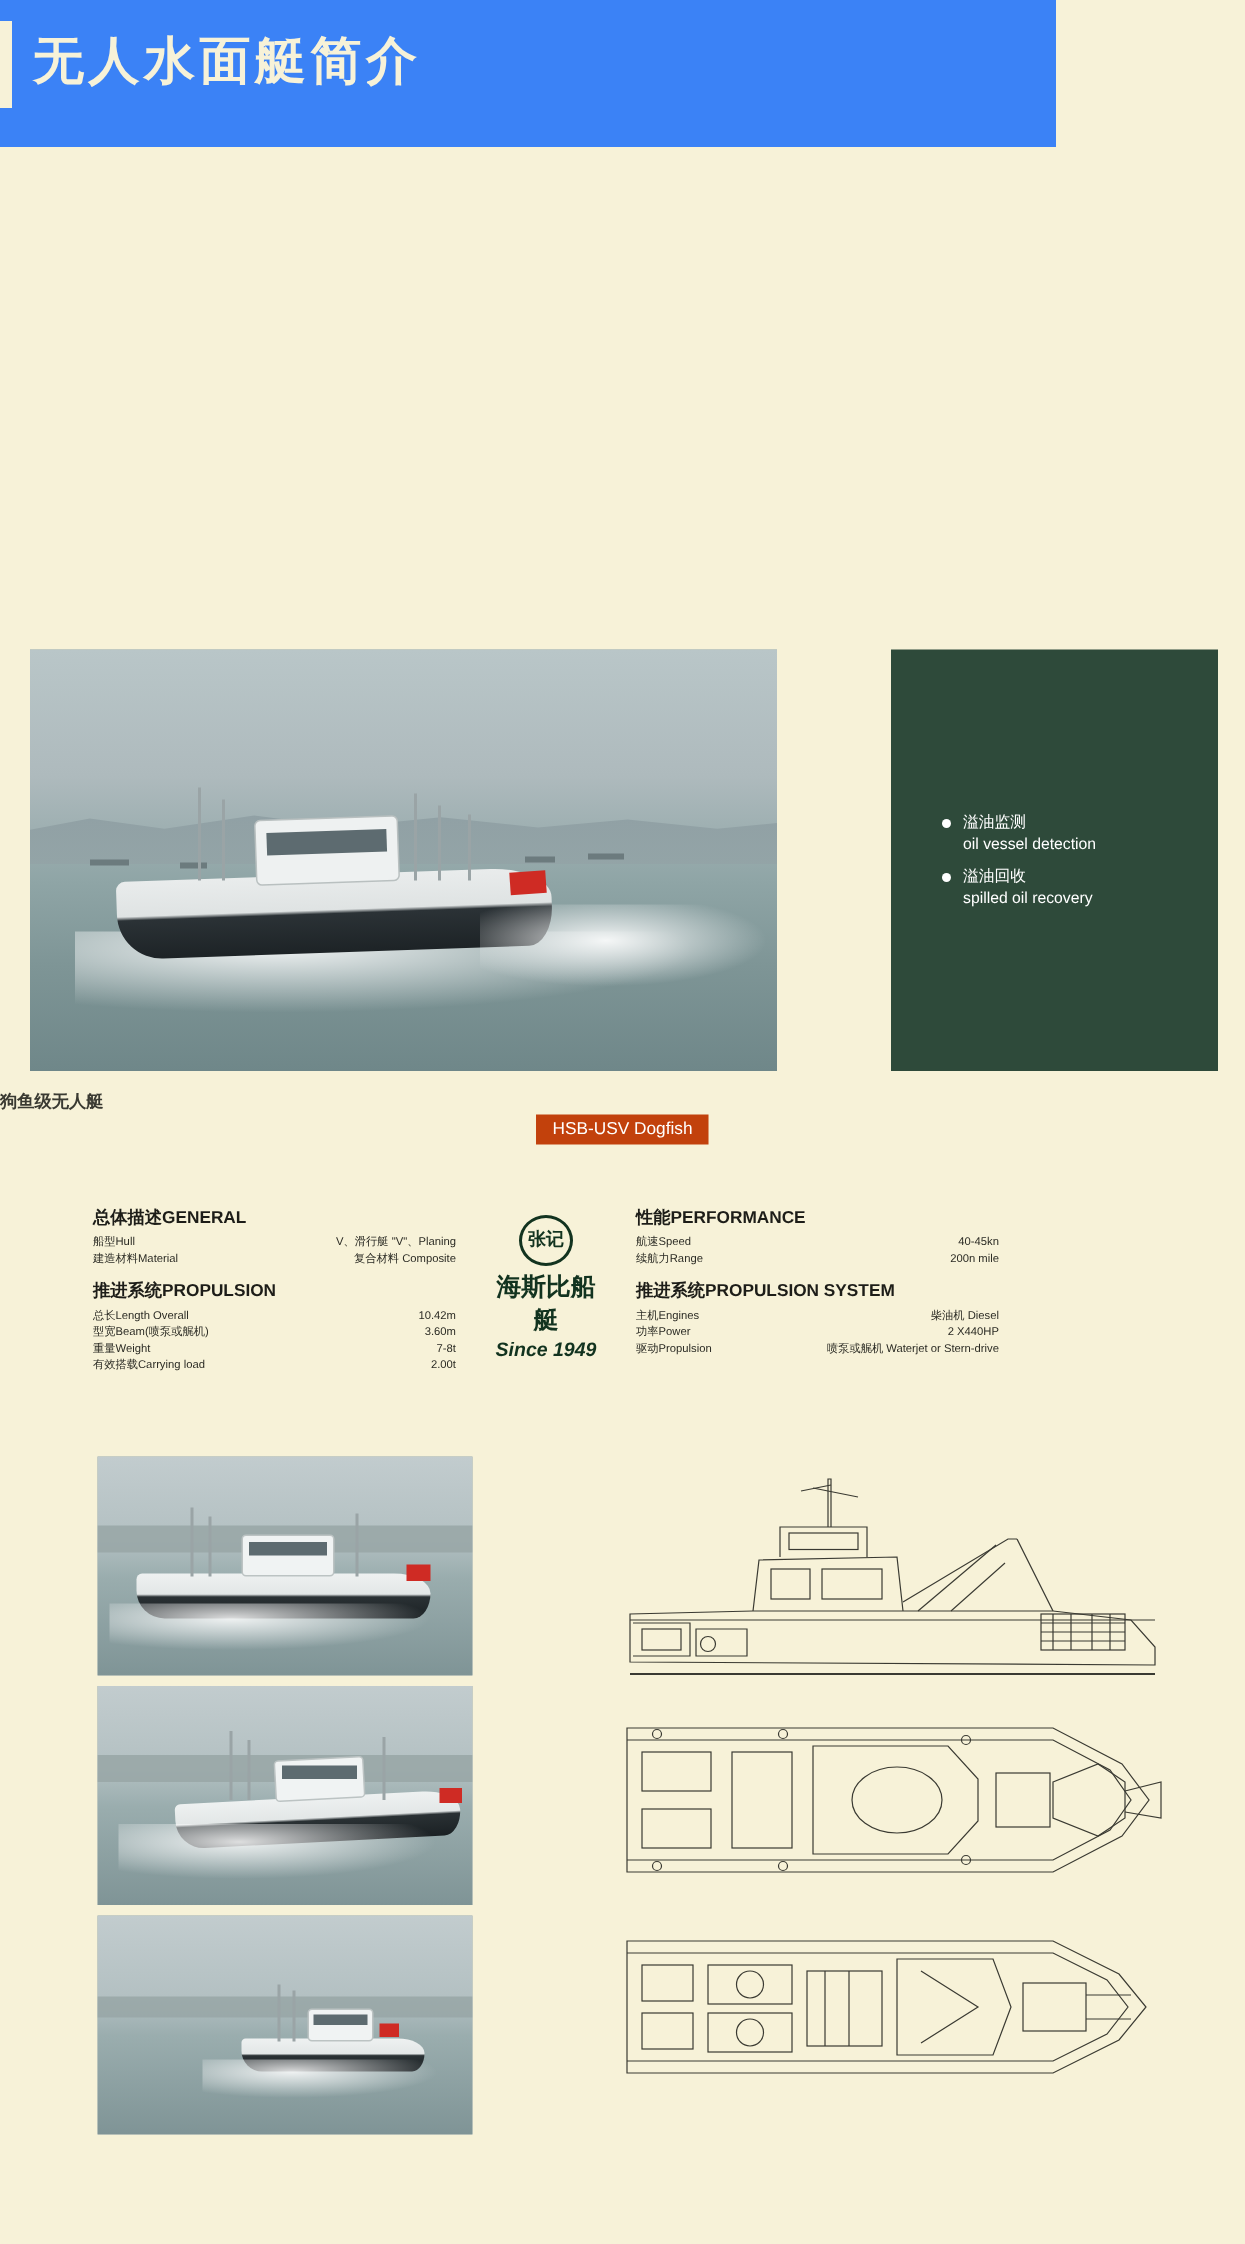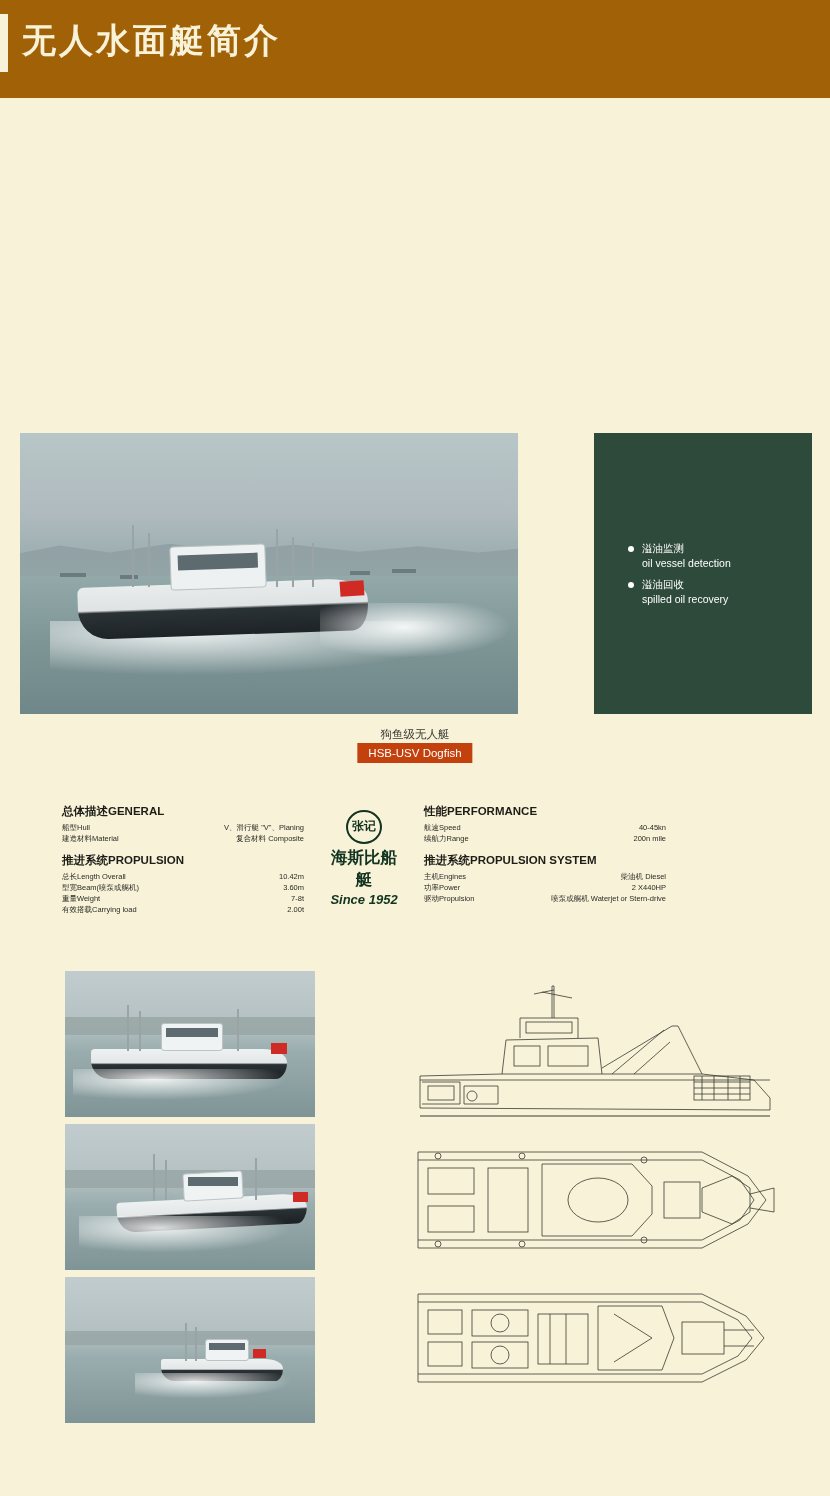--- a/index.html
+++ b/index.html
@@ -12,22 +12,22 @@
     position: relative;
     width: 830px;
     height: 1496px;
     background: #f7f2d8;
     overflow: hidden;
   }
   
   .header {
     position: absolute;
     left: 0; top: 0;
-    width: 830px; height: 98px;
-    background: #a16207;
+    width: 704px; height: 98px;
+    background: #3b82f6;
   }
   .header-bar {
     position: absolute;
     left: 0; top: 14px;
     width: 8px; height: 58px;
     background: #f7f2d8;
   }
   .header-title {
     position: absolute;
     left: 22px; top: 18px;
@@ -142,24 +142,25 @@
     border-radius: 50%;
     background: #ffffff;
   }
   .bullet-cn { display: block; font-family: "DejaVu Sans", sans-serif; }
   .bullet-en { display: block; }
   
   .caption-cn {
     position: absolute;
     left: 0; top: 727px;
     width: 830px;
-    text-align: center;
+    text-align: left;
     font-size: 11.5px;
     color: #3a3a32;
     font-family: "DejaVu Sans", sans-serif;
+    font-weight: bold;
   }
   .caption-en {
     position: absolute;
     left: 50%; top: 743px;
     transform: translateX(-50%);
     background: #c2410c;
     color: #ffffff;
     font-size: 11.5px;
     padding: 4px 11px;
     white-space: nowrap;
@@ -354,21 +355,21 @@
       </div>
     </div>
   </div>
 
   <div class="logo">
     <div class="logo-seal">
       <div class="ring"></div>
       <div class="cn">张记</div>
     </div>
     <div class="logo-name">海斯比船艇</div>
-    <div class="logo-since">Since 1952</div>
+    <div class="logo-since">Since 1949</div>
   </div>
 
   <div class="thumb t1">
     <div class="t-sky"></div>
     <div class="t-shore"></div>
     <div class="t-hull" style="left:26px; top:78px; width:196px; height:30px;"></div>
     <div class="t-cabin" style="left:96px; top:52px; width:62px; height:28px;"></div>
     <div class="t-cabin-win" style="left:101px; top:57px; width:52px; height:9px;"></div>
     <div class="mast" style="left:62px; top:34px; height:46px;"></div>
     <div class="mast" style="left:74px; top:40px; height:40px;"></div>

